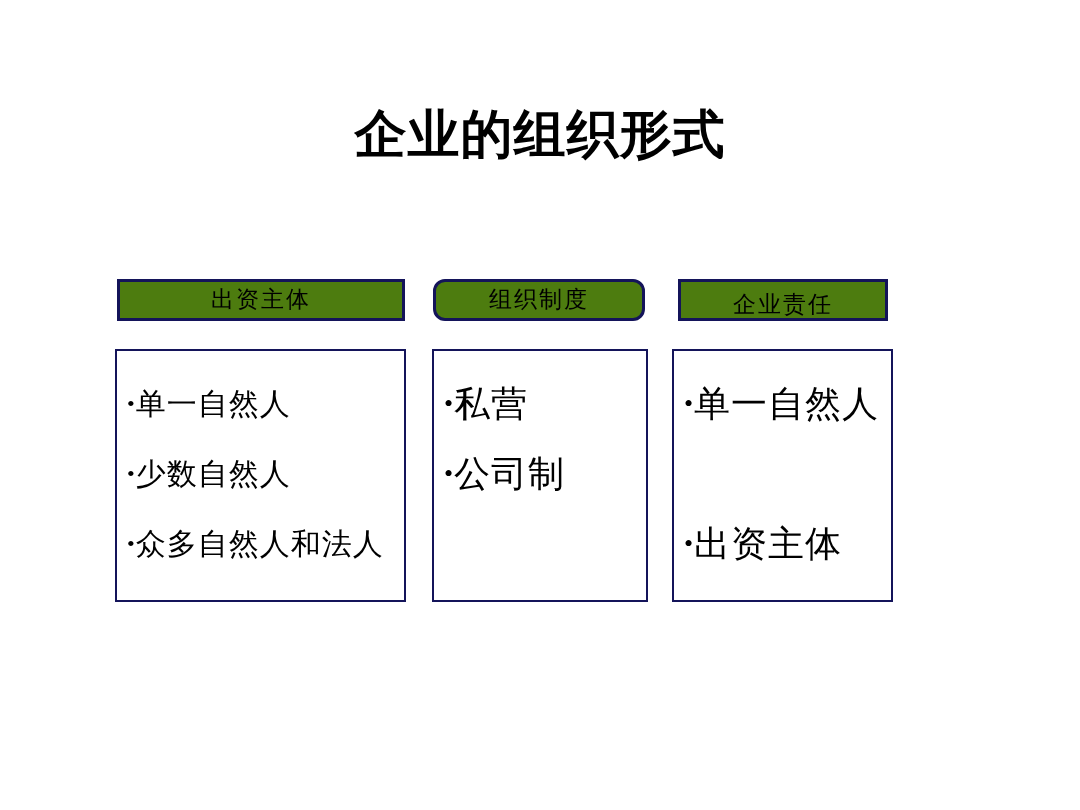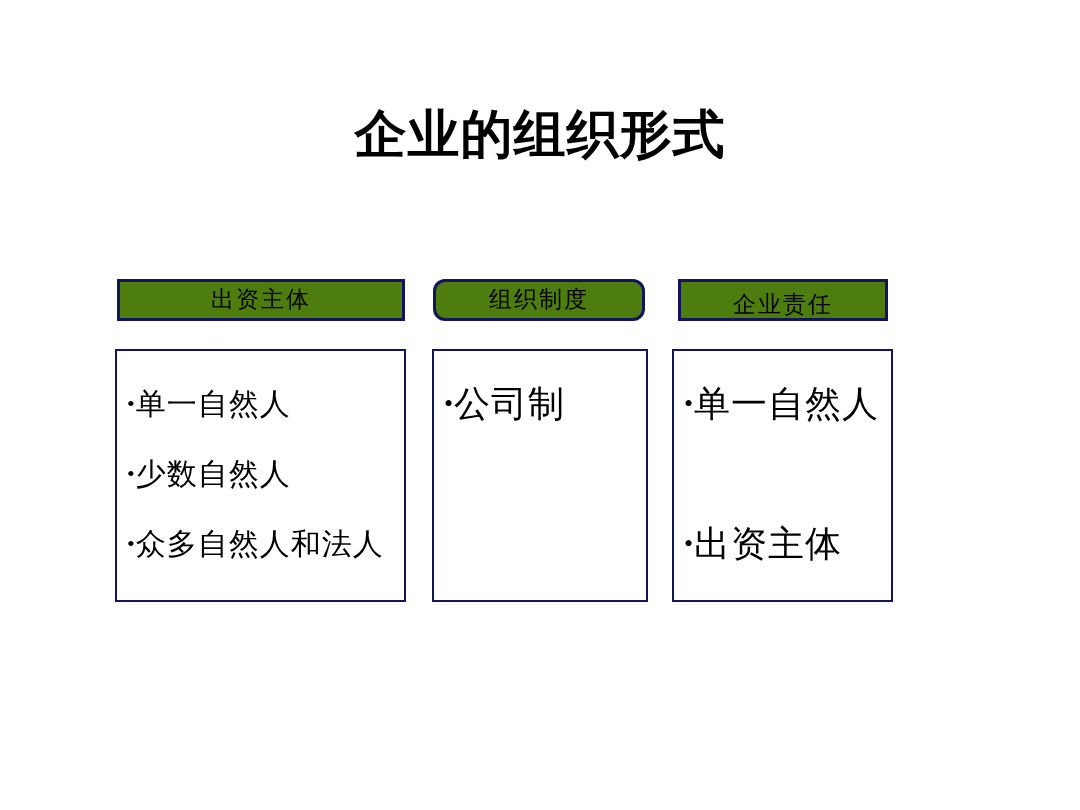--- a/index.html
+++ b/index.html
@@ -138,20 +138,23 @@
     </div>
   </div>
 
   <div class="header-box header-2">
     <span>组织制度</span>
   </div>
 
   <div class="content-box content-2">
     <div class="bullet-list">
       <div class="bullet-item">
+        <span class="dot">•</span><span class="label">私营</span>
+      </div>
+      <div class="bullet-item">
         <span class="dot">•</span><span class="label">公司制</span>
       </div>
     </div>
   </div>
 
   <div class="header-box header-3">
     <span>企业责任</span>
   </div>
 
   <div class="content-box content-3">

